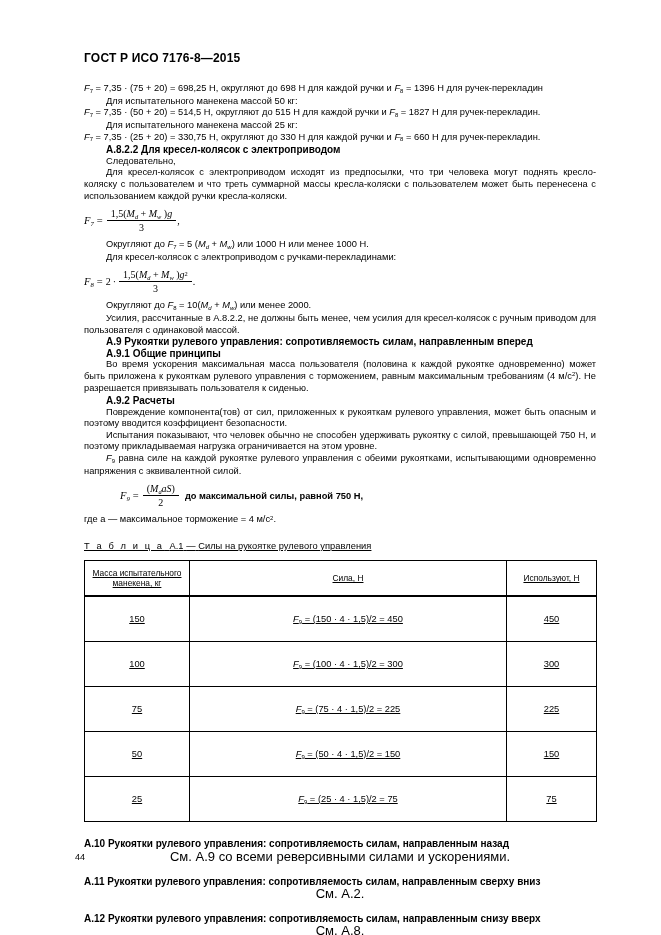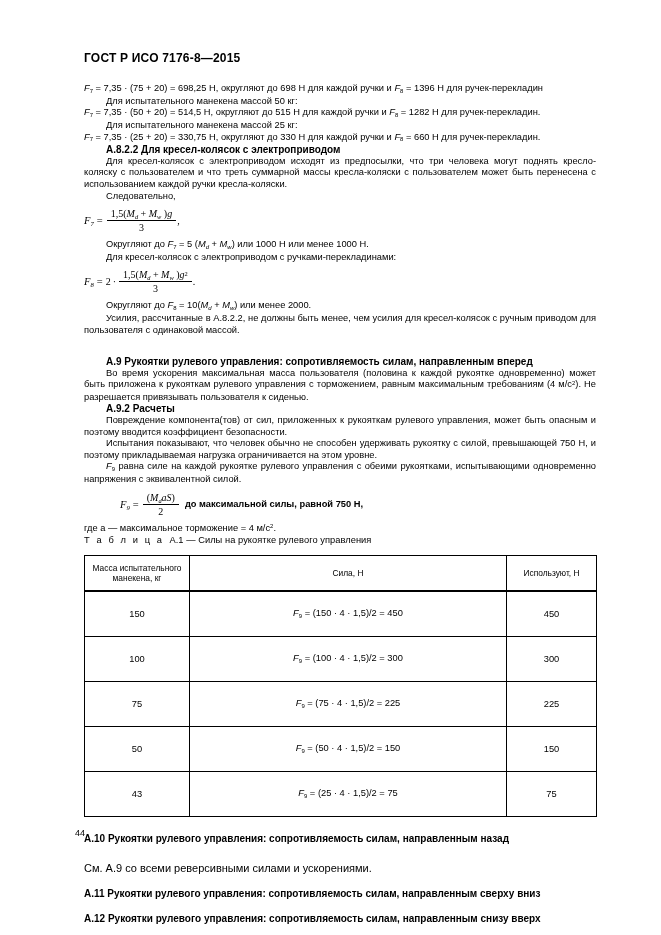--- a/index.html
+++ b/index.html
@@ -51,21 +51,21 @@
     font-size: 10px;
     line-height: 11.6px;
     font-weight: bold;
     margin: 0;
     text-indent: 22px;
   }
   .heading.no-indent {
     text-indent: 0;
   }
   .section-gap-top {
-    margin-top: 20px;
+    margin-top: 0;
   }
   .formula-block {
     margin: 6px 0 6px 0;
     font-family: "Liberation Serif", serif;
     font-size: 10px;
   }
   .formula-block.ind1 { padding-left: 0px; }
   .formula-block.ind2 { padding-left: 36px; }
 
   .fml {
@@ -156,59 +156,60 @@
     font-size: 9.3px;
   }
   col.c1 { width: 105px; }
   col.c2 { width: 317px; }
   col.c3 { width: 90px; }
 
   .after-table {
     margin-top: 16px;
   }
   .link-line {
-    font-size: 11px;
+    font-size: 13px;
     line-height: 11.6px;
-    margin: 19px 0 0 0;
+    margin: 1px 0 0 0;
+    text-align: center;
   }
   .head-group {
     margin-top: 13px;
   }
   .page-number {
     position: absolute;
     left: 75px;
-    top: 828px;
+    top: 852px;
     font-size: 9px;
     color: #000;
   }
   .mid-dot { padding: 0 2px; }
 </style>
 </head>
 <body>
 
 <div class="page">
 
   <div class="content">
 
     <div class="doc-header">ГОСТ Р ИСО 7176-8—2015</div>
 
     <div>
       <p class="body-text"><i class="v">F</i><sub>7</sub><span> = 7,35 · (75 + 20) = 698,25 Н, округляют до 698 Н для каждой ручки и </span><i class="v">F</i><sub>8</sub><span> = 1396 Н для ручек-перекладин</span></p>
 
       <p class="body-text indent">Для испытательного манекена массой 50 кг:</p>
-      <p class="body-text"><i class="v">F</i><sub>7</sub><span> = 7,35 · (50 + 20) = 514,5 Н, округляют до 515 Н для каждой ручки и </span><i class="v">F</i><sub>8</sub><span> = 1282 Н для ручек-перекладин.</span></p>
+      <p class="body-text"><i class="v">F</i><sub>7</sub><span> = 7,35 · (50 + 20) = 514,5 Н, округляют до 515 Н для каждой ручки и </span><i class="v">F</i><sub>8</sub><span> = 1827 Н для ручек-перекладин.</span></p>
 
       <p class="body-text indent">Для испытательного манекена массой 25 кг:</p>
       <p class="body-text"><i class="v">F</i><sub>7</sub><span> = 7,35 · (25 + 20) = 330,75 Н, округляют до 330 Н для каждой ручки и </span><i class="v">F</i><sub>8</sub><span> = 660 Н для ручек-перекладин.</span></p>
     </div>
 
     <div>
       <p class="heading">А.8.2.2 Для кресел-колясок с электроприводом</p>
+      <p class="body-text indent">Следовательно,</p>
       <p class="body-text indent">Для кресел-колясок с электроприводом исходят из предпосылки, что три человека могут поднять кресло-коляску с пользователем и что треть суммарной массы кресла-коляски с пользователем может быть перенесена с использованием каждой ручки кресла-коляски.</p>
-      <p class="body-text indent">Следовательно,</p>
 
       <div class="formula-block ind1">
         <span class="fml">
           <span class="lhs"><i class="v">F</i><sub>7</sub></span>
           <span class="eqsym">=</span>
           <span class="frac">
             <span class="num">1,5(<i class="v">M</i><sub><i class="v">d</i></sub> + <i class="v">M</i><sub><i class="v">w</i></sub> )<i class="v">g</i></span>
             <span class="bar"></span>
             <span class="den">3</span>
           </span>
@@ -235,20 +236,21 @@
         </span>
       </div>
 
       <p class="body-text indent"><span>Округляют до </span><i class="v">F</i><sub>8</sub><span> = 10(</span><i class="v">M</i><sub><i class="v">d</i></sub> + <i class="v">M</i><sub><i class="v">w</i></sub><span>) или менее 2000.</span></p>
 
       <p class="body-text indent">Усилия, рассчитанные в А.8.2.2, не должны быть менее, чем усилия для кресел-колясок с ручным приводом для пользователя с одинаковой массой.</p>
     </div>
 
     <div class="section-gap-top">
       <p class="heading">А.9 Рукоятки рулевого управления: сопротивляемость силам, направленным вперед</p>
+      <p class="heading">А.9.1 Общие принципы</p>
       <p class="body-text indent"><span>Во время ускорения максимальная масса пользователя (половина к каждой рукоятке одновременно) может быть приложена к рукояткам рулевого управления с торможением, равным максимальным требованиям (4 м/с</span><sup>2</sup><span>). Не разрешается привязывать пользователя к сиденью.</span></p>
 
       <p class="heading">А.9.2 Расчеты</p>
       <p class="body-text indent">Повреждение компонента(тов) от сил, приложенных к рукояткам рулевого управления, может быть опасным и поэтому вводится коэффициент безопасности.</p>
       <p class="body-text indent">Испытания показывают, что человек обычно не способен удерживать рукоятку с силой, превышающей 750 Н, и поэтому прикладываемая нагрузка ограничивается на этом уровне.</p>
       <p class="body-text indent"><i class="v">F</i><sub>9</sub><span> равна силе на каждой рукоятке рулевого управления с обеими рукоятками, испытывающими одновременно напряжения с эквивалентной силой.</span></p>
 
       <div class="formula-block ind2">
         <span class="fml">
           <span class="lhs"><i class="v">F</i><sub>9</sub></span>
@@ -258,21 +260,21 @@
             <span class="bar"></span>
             <span class="den">2</span>
           </span>
           <span style="font-family:'Liberation Sans',sans-serif;font-size:9.3px;padding-left:5px;font-weight:bold;"> до максимальной силы, равной 750 Н,</span>
         </span>
       </div>
 
       <p class="body-text"><span>где а — максимальное торможение = 4 м/с</span><sup>2</sup><span>.</span></p>
     </div>
 
-    <div style="">
+    <div style="margin-top:14px;text-decoration:underline;">
       <p class="table-caption"><span class="spaced">Т а б л и ц а</span>&nbsp; <span>А.1</span> <span>—</span> <span>Силы на рукоятке рулевого управления</span></p>
 
       <table class="data">
         <colgroup>
           <col class="c1">
           <col class="c2">
           <col class="c3">
         </colgroup>
         <thead>
           <tr>
@@ -296,35 +298,36 @@
             <td>75</td>
             <td class="formula-cell"><i class="v">F</i><sub>9</sub><span> = (75 · 4 · 1,5)/2 = 225</span></td>
             <td>225</td>
           </tr>
           <tr>
             <td>50</td>
             <td class="formula-cell"><i class="v">F</i><sub>9</sub><span> = (50 · 4 · 1,5)/2 = 150</span></td>
             <td>150</td>
           </tr>
           <tr>
-            <td>43</td>
+            <td>25</td>
             <td class="formula-cell"><i class="v">F</i><sub>9</sub><span> = (25 · 4 · 1,5)/2 = 75</span></td>
             <td>75</td>
           </tr>
         </tbody>
       </table>
     </div>
 
     <div class="after-table">
       <p class="heading no-indent">А.10 Рукоятки рулевого управления: сопротивляемость силам, направленным назад</p>
       <p class="link-line">См. А.9 со всеми реверсивными силами и ускорениями.</p>
     </div>
 
     <div class="head-group">
       <p class="heading no-indent">А.11 Рукоятки рулевого управления: сопротивляемость силам, направленным сверху вниз</p>
+      <p class="link-line">См. А.2.</p>
     </div>
 
     <div class="head-group">
       <p class="heading no-indent">А.12 Рукоятки рулевого управления: сопротивляемость силам, направленным снизу вверх</p>
       <p class="link-line">См. А.8.</p>
     </div>
 
   </div>
 
   <div class="page-number">44</div>

